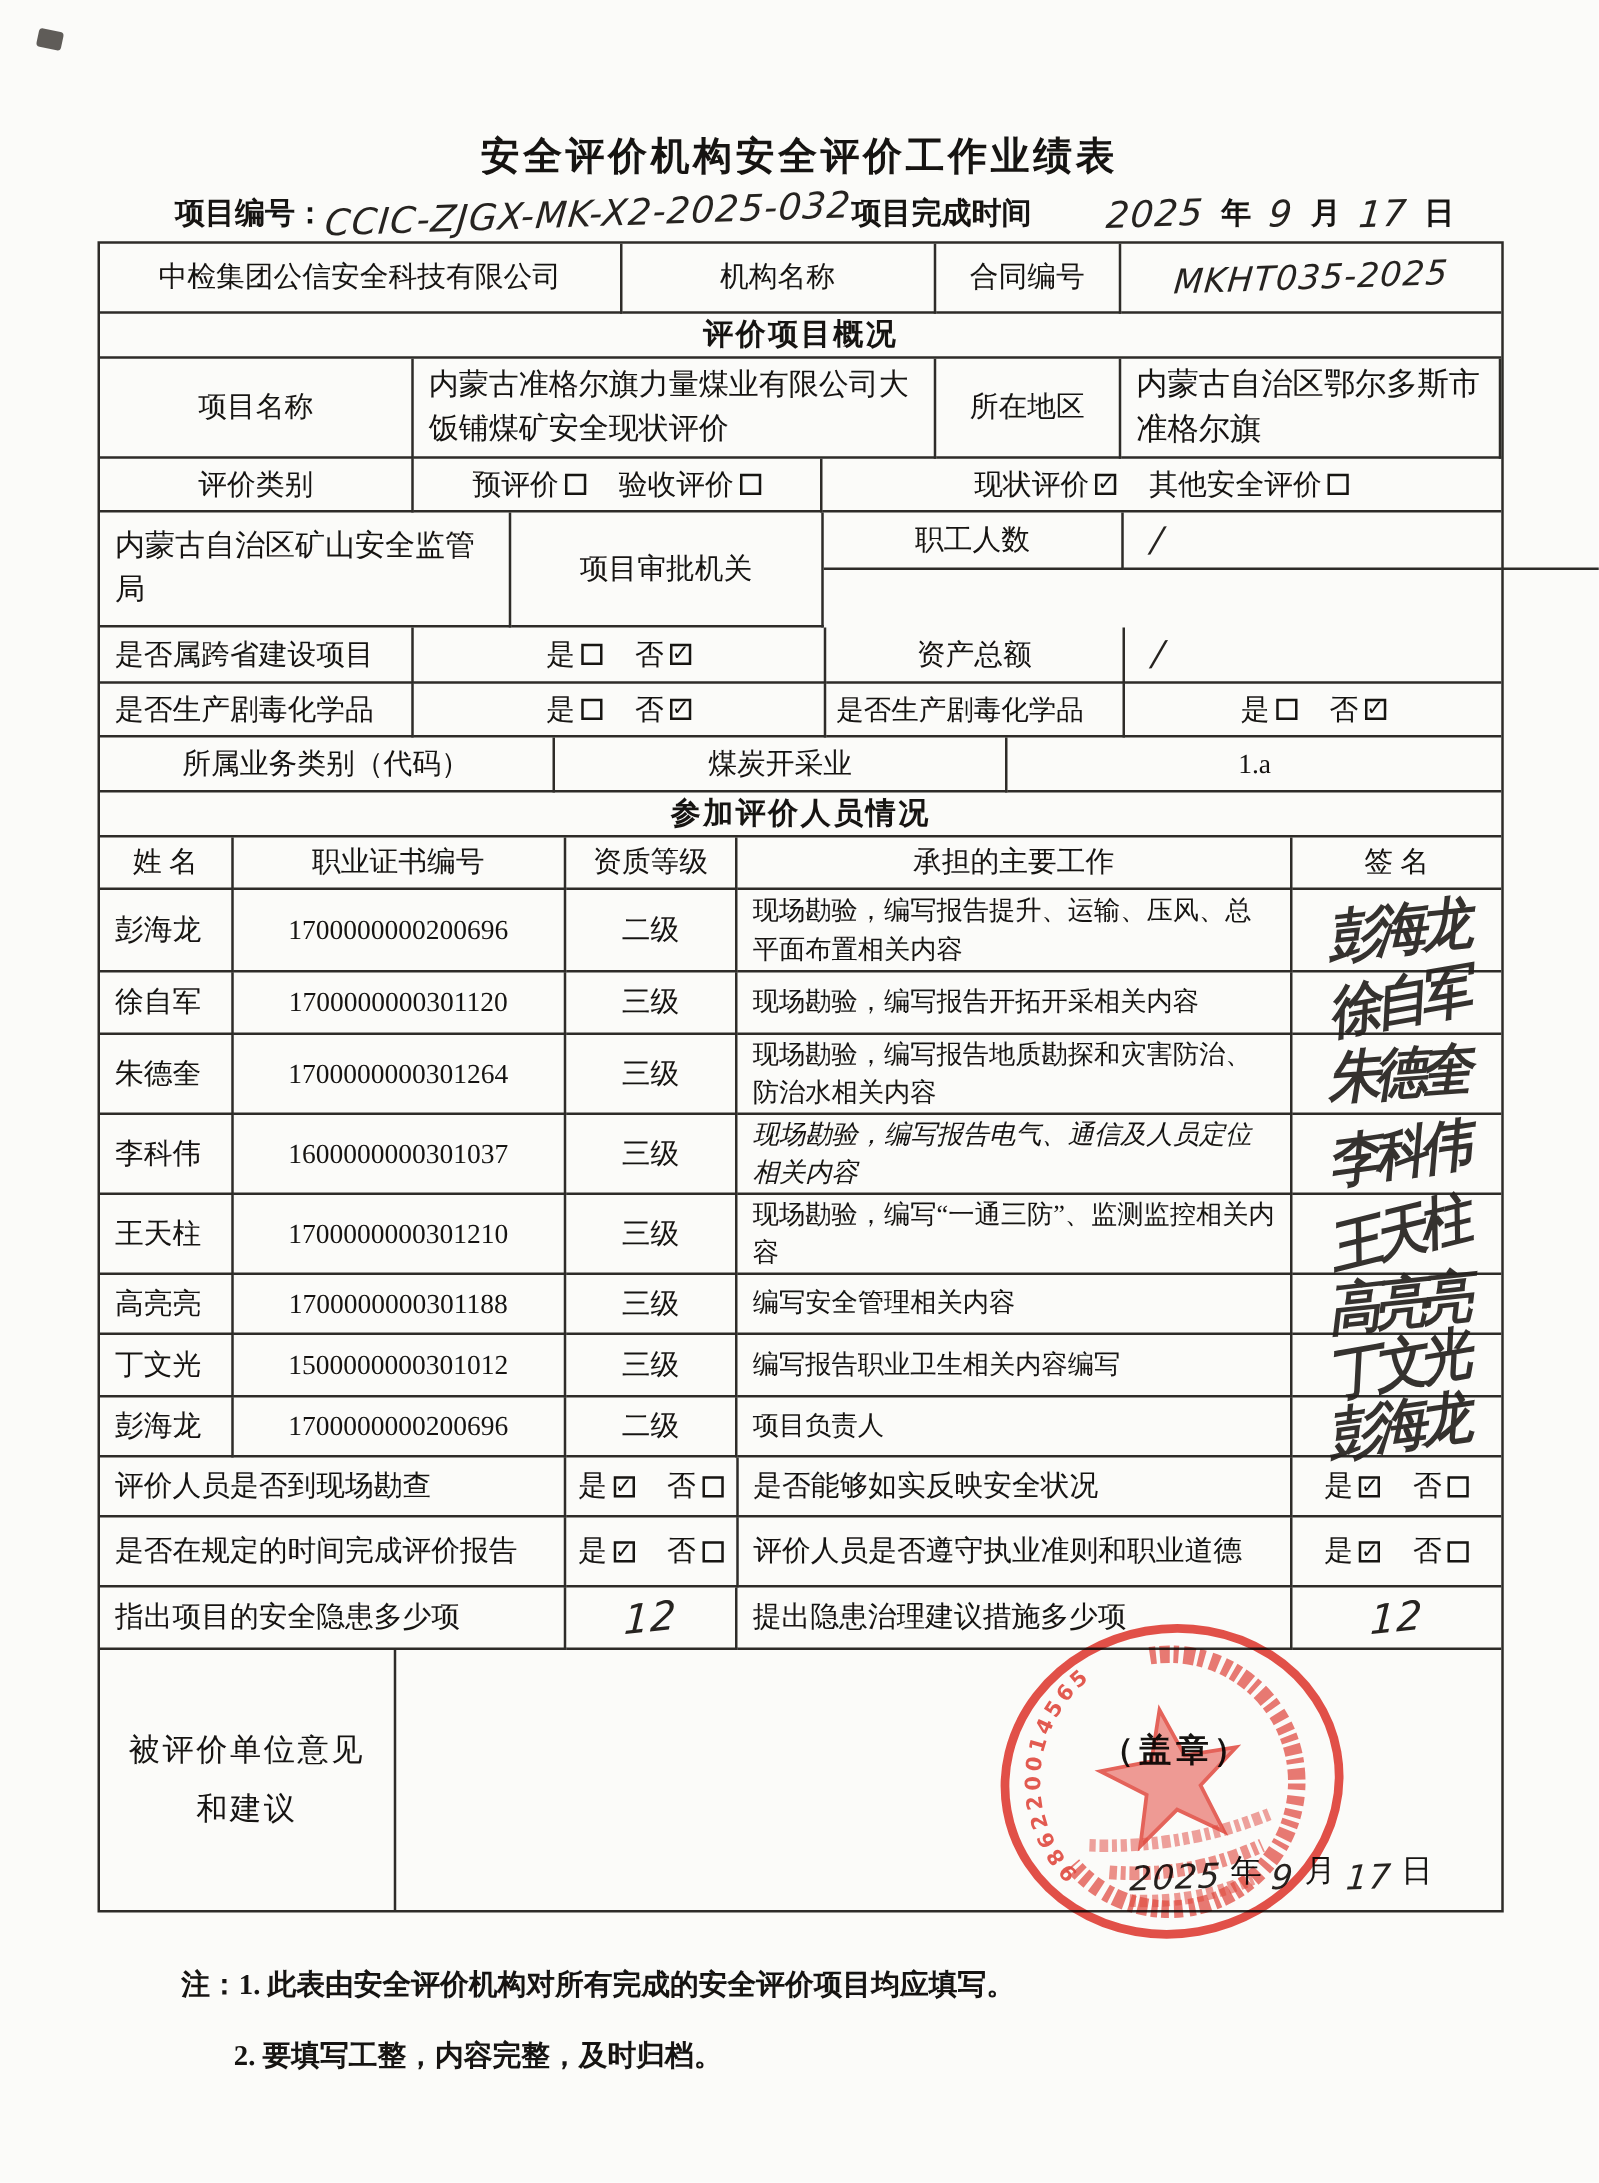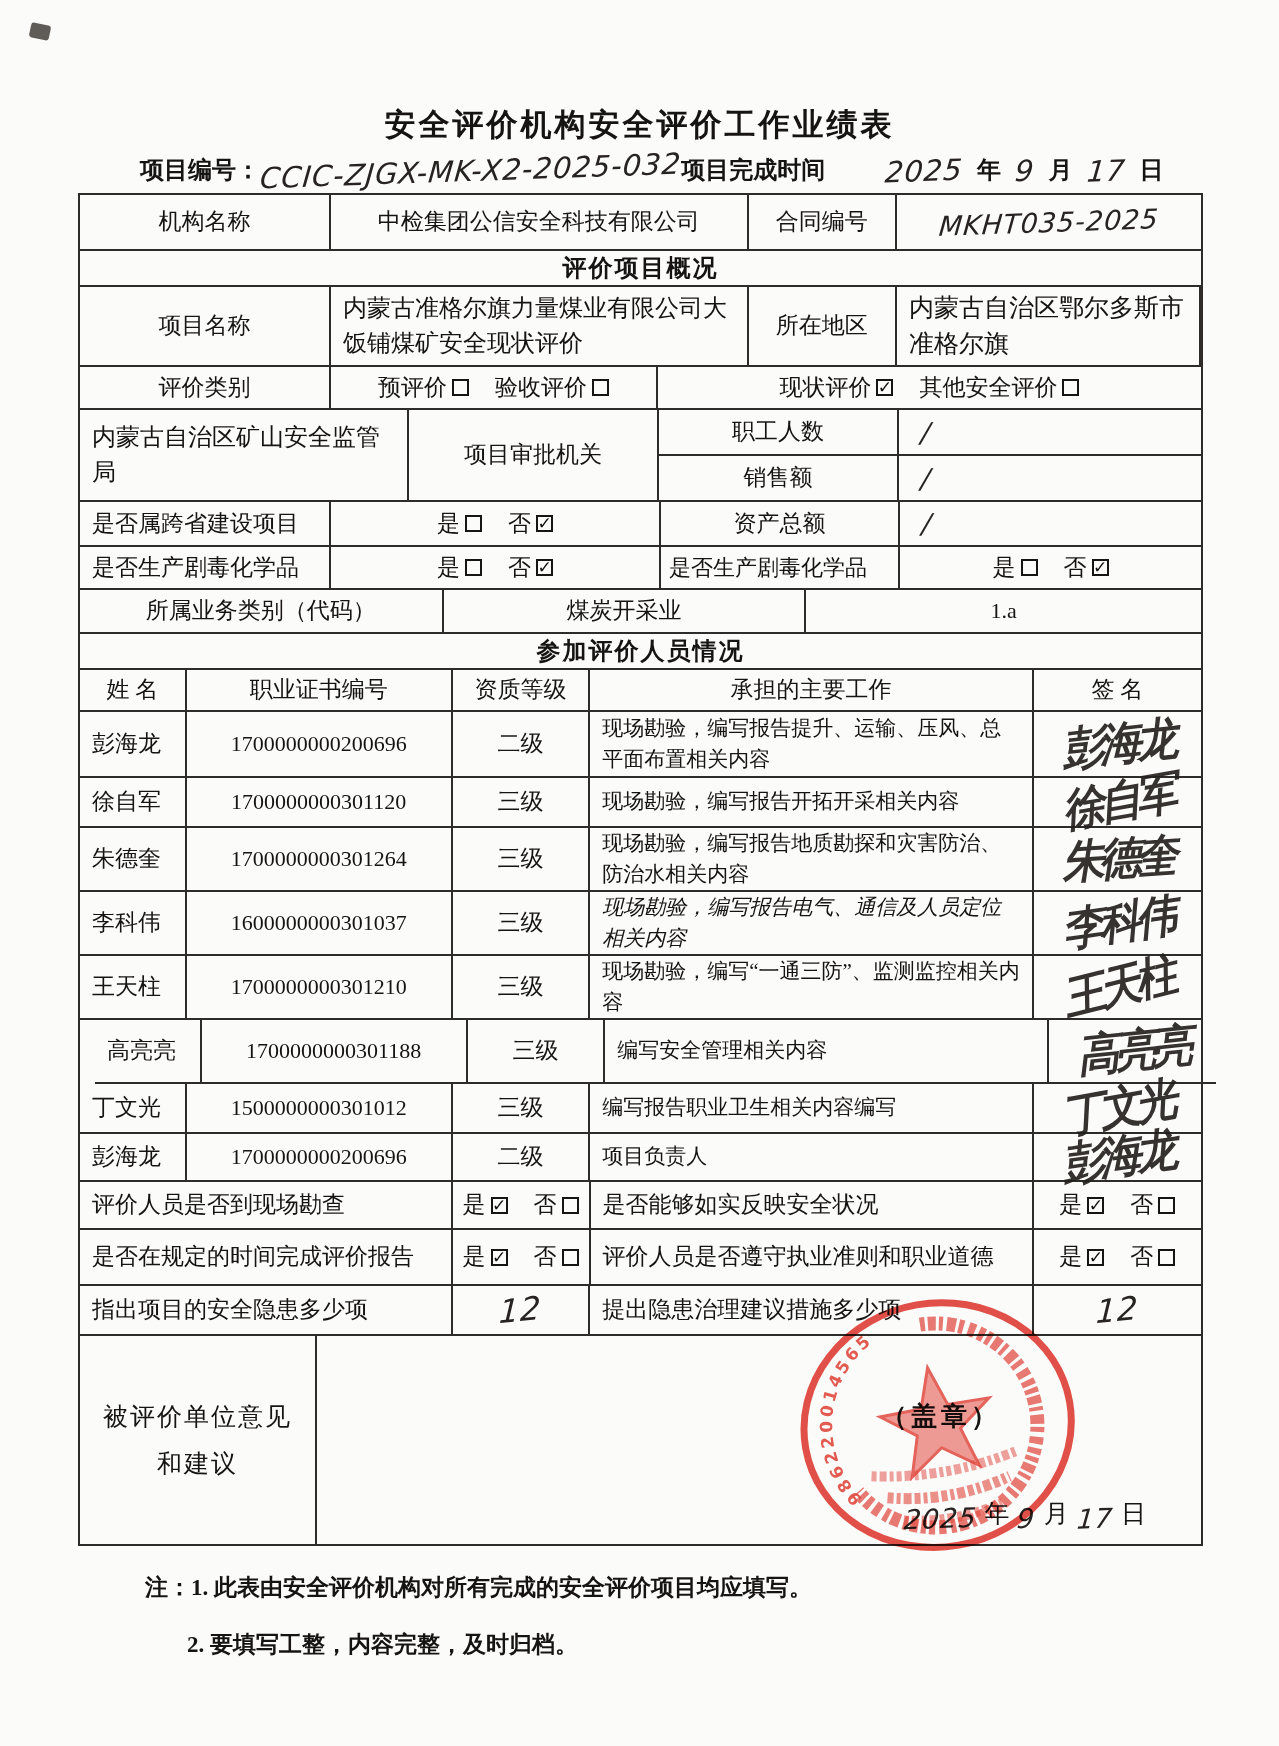--- a/index.html
+++ b/index.html
@@ -37,21 +37,21 @@
     border:2.5px solid var(--ln);box-sizing:border-box;background:transparent;}
   .row{display:flex;width:100%;box-sizing:border-box;}
   .cell{border-right:2px solid var(--ln);border-bottom:2px solid var(--ln);
     box-sizing:border-box;display:flex;align-items:center;justify-content:center;
     text-align:center;font-size:23px;line-height:1.45;position:relative;overflow:visible;}
   .cell.last{border-right:none;}
   .cell.nb{border-bottom:none;}
   .cell.left{justify-content:flex-start;text-align:left;padding-left:12px;padding-right:10px;}
   .sect{font-size:24px;font-weight:600;letter-spacing:2px;}
   .serifnum{font-family:"Liberation Serif","DejaVu Serif",serif;font-size:22px;text-align:center;}
-  .stack{display:flex;flex-direction:column;border-radius:14px;}
+  .stack{display:flex;flex-direction:row;border-radius:14px;}
   .stack .row{flex:1;}
   
   .cb-item{display:inline-flex;align-items:center;margin:0 13px;white-space:nowrap;}
   .cb-label{font-size:23px;}
   .cb-box{width:17px;height:17px;border:2.2px solid #171512;margin-left:5px;
     display:inline-flex;align-items:center;justify-content:center;
     font-size:17px;font-weight:700;color:#12100e;line-height:1;
     font-family:"DejaVu Sans",sans-serif;box-sizing:border-box;}
   
   .opinion-label{font-size:25px;line-height:1.9;letter-spacing:2px;}
@@ -86,22 +86,22 @@
   <span>月</span>
   <span class="gap"></span>
   <span class="hand hand-lg">17</span>
   <span class="gap"></span>
   <span>日</span>
 </div>
 
 <div class="ftable">
 
   <div class="row" style="height:56px">
+    <div class="cell" style="width:419px">中检集团公信安全科技有限公司</div>
     <div class="cell" style="width:252px">机构名称</div>
-    <div class="cell" style="width:419px">中检集团公信安全科技有限公司</div>
     <div class="cell" style="width:149px">合同编号</div>
     <div class="cell last" style="width:305px">
       <span class="hand hand-md">MKHT035-2025</span>
     </div>
   </div>
 
   <div class="row" style="height:36px">
     <div class="cell last sect" style="width:1125px">评价项目概况</div>
   </div>
 
@@ -255,21 +255,21 @@
       </div>
       <div class="row" style="height: 64px;">
         <div class="cell left" style="width: 107px;">王天柱</div>
         <div class="cell serifnum" style="width: 267px;">1700000000301210</div>
         <div class="cell" style="width: 138px;">三级</div>
         <div class="cell left" style="width: 445px; font-size: 21px; line-height: 1.5;">现场勘验，编写“一通三防”、监测监控相关内容</div>
         <div class="cell last" style="width: 168px;">
           <span class="sign" style="transform: rotate(-14deg) scaleY(1.08);">王天柱</span>
         </div>
       </div>
-      <div class="row" style="height: 64px; margin-left: 15px;">
+      <div class="row" style="height: 48px;">
         <div class="cell left" style="width: 107px;">高亮亮</div>
         <div class="cell serifnum" style="width: 267px;">1700000000301188</div>
         <div class="cell" style="width: 138px;">三级</div>
         <div class="cell left" style="width: 445px; font-size: 21px; line-height: 1.5;">编写安全管理相关内容</div>
         <div class="cell last" style="width: 168px;">
           <span class="sign" style="transform: rotate(-6deg) scaleY(1.08);">高亮亮</span>
         </div>
       </div>
       <div class="row" style="height: 50px;">
         <div class="cell left" style="width: 107px;">丁文光</div>

